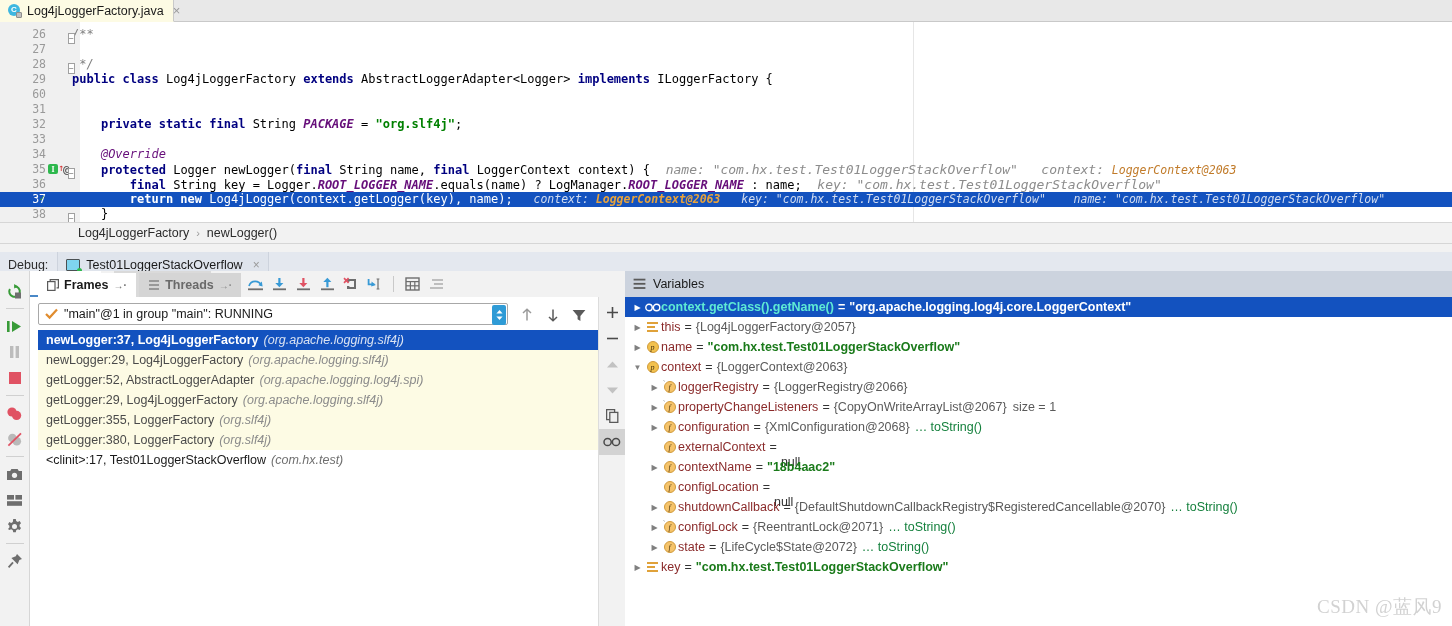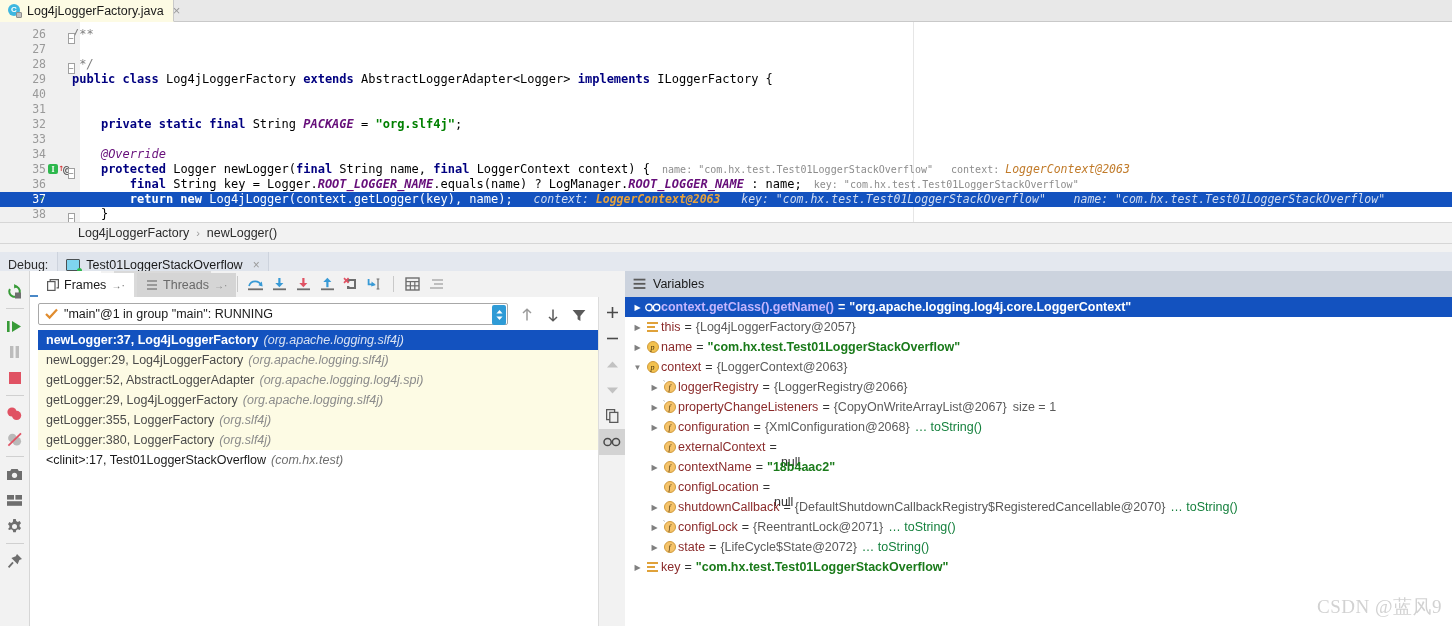--- a/index.html
+++ b/index.html
@@ -67,21 +67,21 @@
   .row-sel .lnum { color:#ffffff; }
 
   
   .kw  { color:#000080; font-weight:bold; }
   .str { color:#008000; font-weight:bold; }
   .cmt { color:#808080; font-style:italic; }
   .fld { color:#660e7a; font-weight:bold; font-style:italic; }
   .stc { color:#660e7a; font-style:italic; }
   .pln { color:#000000; }
   .sel-txt { color:#ffffff; }
-  .hint { color:#8c8c8c; font-size:10px; }
+  .hint { color:#8c8c8c; font-style:italic; font-size:13px; }
   .hintv { color:#c17b2a; font-style:italic; font-size:11.5px; }
   .hint-on-sel { color:#d3ddf0; font-style:italic; font-size:11.5px; }
   .hintv-on-sel { color:#e8a33c; font-style:italic; font-weight:bold; font-size:11.5px; }
 
   
   .gm { position:absolute; }
   .ovr-ic {
     width:10px; height:10px; border-radius:2px; background:#2db84d; color:#fff;
     font-size:8px; font-weight:bold; display:flex; align-items:center; justify-content:center;
     font-family:"Liberation Serif", serif;
@@ -144,21 +144,21 @@
   }
   .dtab {
     position:absolute; top:0; height:26px; display:flex; align-items:center; gap:5px;
     padding:0 8px; font-size:12.5px; cursor:pointer;
   }
   .dtab.active { background:#ffffff; border-bottom:2px solid #4a88c7; color:#1a1a1a; }
   .dtab.inactive { background:#dadada; color:#555; }
 
   .ftab {
     position:absolute; top:0; height:24px; display:flex; align-items:center; gap:5px;
-    padding:0 9px; font-size:12.5px; cursor:pointer;
+    padding:0 9px; font-size:12.5px; cursor:pointer;font-weight:bold;
   }
   .ftab.active { background:#ffffff; color:#1a1a1a; }
   .ftab.inactive { background:#d5d5d5; color:#6a6a6a; }
 
   .sub-head {
     position:absolute; height:24px; background:#ccd3de;
     display:flex; align-items:center;
   }
 
   
@@ -221,21 +221,21 @@
     font-family:"Liberation Serif", serif; font-style:italic;
   }
   .badge-p { background:#f2c14e; }
   .lines-ic { width:11px; display:flex; flex-direction:column; gap:2px; }
   .lines-ic i { display:block; height:2px; background:#e0a23a; }
   .lines-ic i:nth-child(1){ width:11px;} .lines-ic i:nth-child(2){ width:8px;} .lines-ic i:nth-child(3){ width:11px;}
   .glasses { color:#6a6a6a; font-size:11px; letter-spacing:-1px; }
   .vrow.sel .glasses { color:#ffffff; }
 
   .vname { color:#8a2a2a; }
-  .vrow.sel .vname { color:#c4b5fd; font-weight:bold; }
+  .vrow.sel .vname { color:#5eead4; font-weight:bold; }
   .veq { color:#333; margin:0 4px; }
   .vrow.sel .veq { color:#ffffff; font-weight:bold; }
   .vobj { color:#5a5a5a; }
   .vstr { color:#1a7a1a; font-weight:bold; }
   .vrow.sel .vstr { color:#ffffff; font-weight:bold; }
   .vnull { color:#333333;margin-top:29px; }
   .vextra { color:#5a5a5a; margin-left:6px; }
   .vlink { color:#15803d; margin-left:5px; }
 
   .watermark {
@@ -262,21 +262,21 @@
 
   <div class="editor">
     <div class="gutter"></div>
     <div class="fold-col"></div>
     <div class="vguide"></div>
     <div id="codeRows">
         <div class="crow" style="top: 5px;"><span class="lnum">26</span><span class="ctext"><span class="cmt">/**</span></span><span style="position: absolute; left: 68px; top: 3px;"><span class="foldmark">−</span></span></div>
         <div class="crow" style="top: 20px;"><span class="lnum">27</span></div>
         <div class="crow" style="top: 35px;"><span class="lnum">28</span><span class="ctext"><span class="cmt"> */</span></span><span style="position: absolute; left: 68px; top: 3px;"><span class="foldmark">−</span></span></div>
         <div class="crow" style="top: 50px;"><span class="lnum">29</span><span class="ctext"><span class="kw">public class </span><span class="pln">Log4jLoggerFactory </span><span class="kw">extends </span><span class="pln">AbstractLoggerAdapter&lt;Logger&gt; </span><span class="kw">implements </span><span class="pln">ILoggerFactory {</span></span></div>
-        <div class="crow" style="top: 65px;"><span class="lnum">40</span><span class="ctext"></span></div>
+        <div class="crow" style="top: 65px;"><span class="lnum">60</span><span class="ctext"></span></div>
         <div class="crow" style="top: 80px;"><span class="lnum">31</span></div>
         <div class="crow" style="top: 95px;"><span class="lnum">32</span><span class="ctext"><span class="pln">    </span><span class="kw">private static final </span><span class="pln">String </span><span class="fld">PACKAGE</span><span class="pln"> = </span><span class="str">"org.slf4j"</span><span class="pln">;</span></span></div>
         <div class="crow" style="top: 110px;"><span class="lnum">33</span><span class="ctext"></span></div>
         <div class="crow" style="top: 125px;"><span class="lnum">34</span><span class="ctext"><span class="pln">    </span><span class="stc">@Override</span></span></div>
         <div class="crow" style="top: 140px;"><span class="lnum">35</span><span class="ctext"><span class="pln">    </span><span class="kw">protected </span><span class="pln">Logger newLogger(</span><span class="kw">final </span><span class="pln">String name, </span><span class="kw">final </span><span class="pln">LoggerContext context) {</span><span class="hint">  name: "com.hx.test.Test01LoggerStackOverflow"   context: </span><span class="hintv">LoggerContext@2063</span></span><span style="position: absolute; left: 58px; top: 1px; color: rgb(208, 48, 48); font-size: 10px; line-height: 10px;">↑</span><span class="gm" style="position: absolute; left: 48px; top: 2px;"><span class="ovr-ic">I</span></span><span class="gm" style="position: absolute; left: 63px; top: 0px;"><span class="at-ic">@</span></span><span style="position: absolute; left: 68px; top: 3px;"><span class="foldmark">−</span></span></div>
         <div class="crow" style="top: 155px;"><span class="lnum">36</span><span class="ctext"><span class="pln">        </span><span class="kw">final </span><span class="pln">String key = Logger.</span><span class="fld">ROOT_LOGGER_NAME</span><span class="pln">.equals(name) ? LogManager.</span><span class="fld">ROOT_LOGGER_NAME</span><span class="pln"> : name;</span><span class="hint">  key: "com.hx.test.Test01LoggerStackOverflow"</span></span></div>
         <div class="crow row-sel" style="top: 170px;"><span class="lnum">37</span><span class="ctext"><span class="sel-txt" style="font-weight: bold;">        return new </span><span class="sel-txt">Log4jLogger(context.getLogger(key), name);</span><span class="hint-on-sel">   context: </span><span class="hintv-on-sel">LoggerContext@2063</span><span class="hint-on-sel">   key: "com.hx.test.Test01LoggerStackOverflow"    name: "com.hx.test.Test01LoggerStackOverflow"</span></span><span class="gm" style="position: absolute; left: 43px; top: 2px;"><span class="bp-ic"></span></span></div>
         <div class="crow" style="top: 185px;"><span class="lnum">38</span><span class="ctext"><span class="pln">    }</span></span><span style="position: absolute; left: 68px; top: 3px;"><span class="foldmark">−</span></span></div>
       </div>
   </div>

